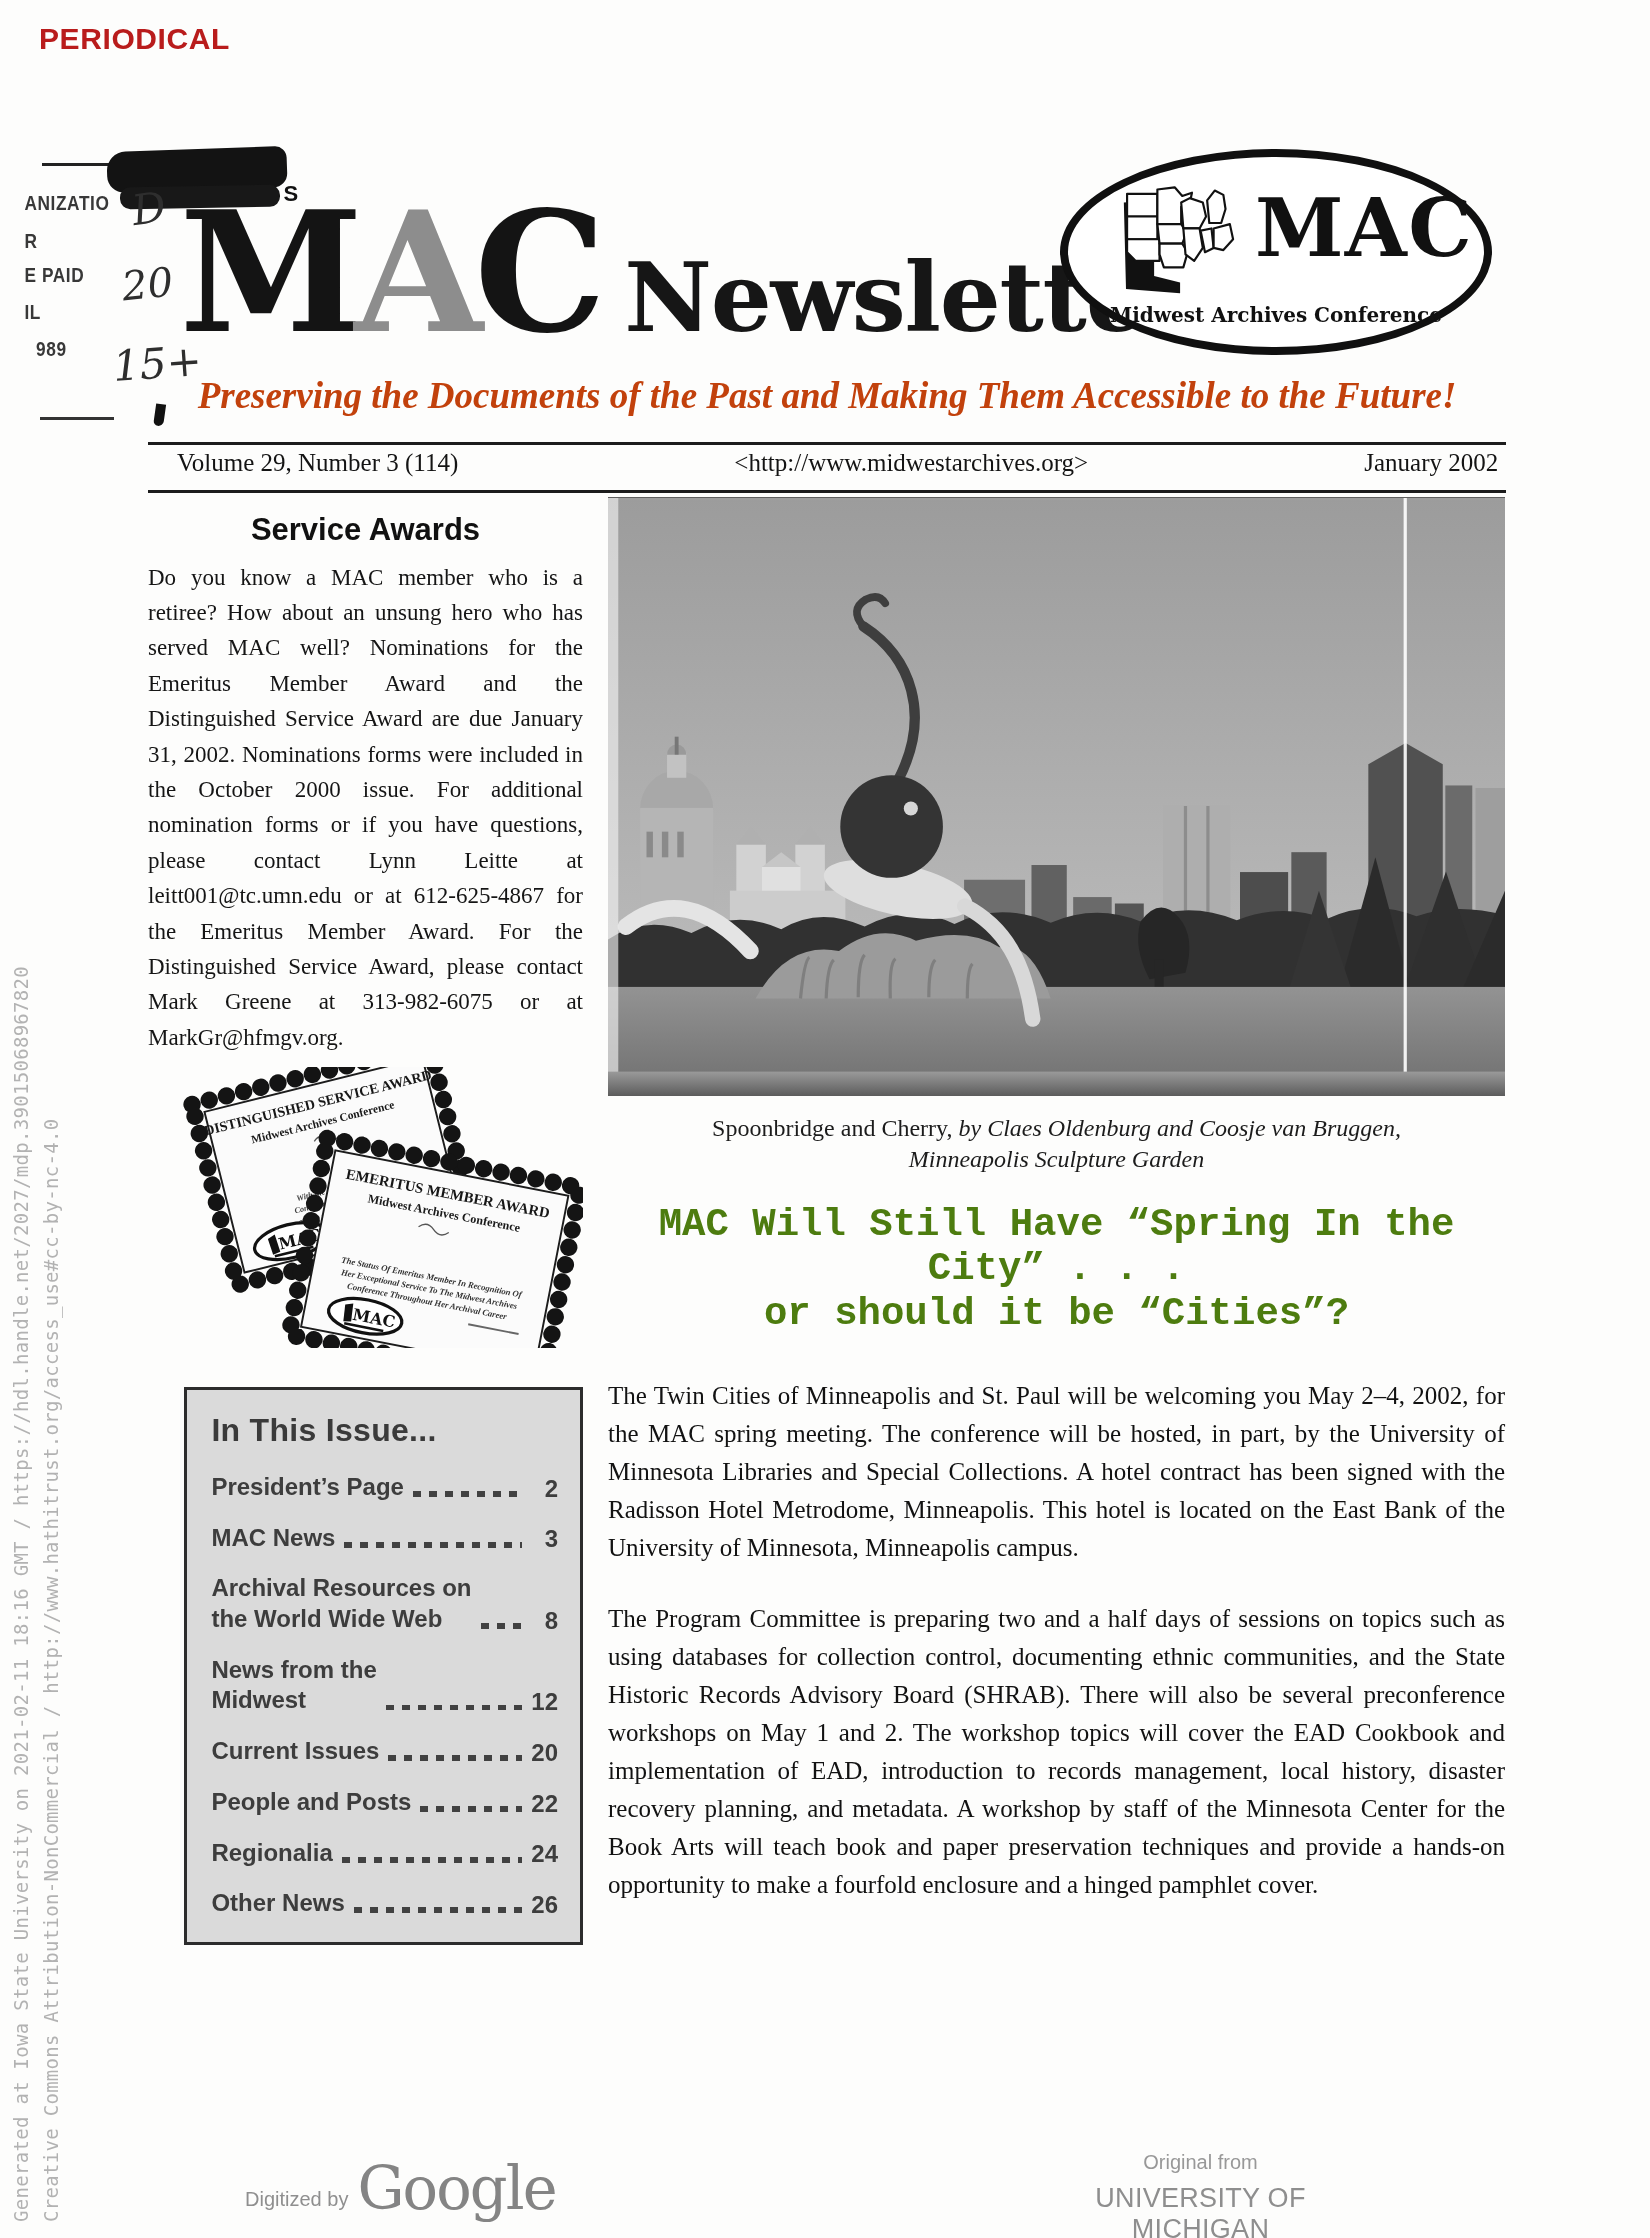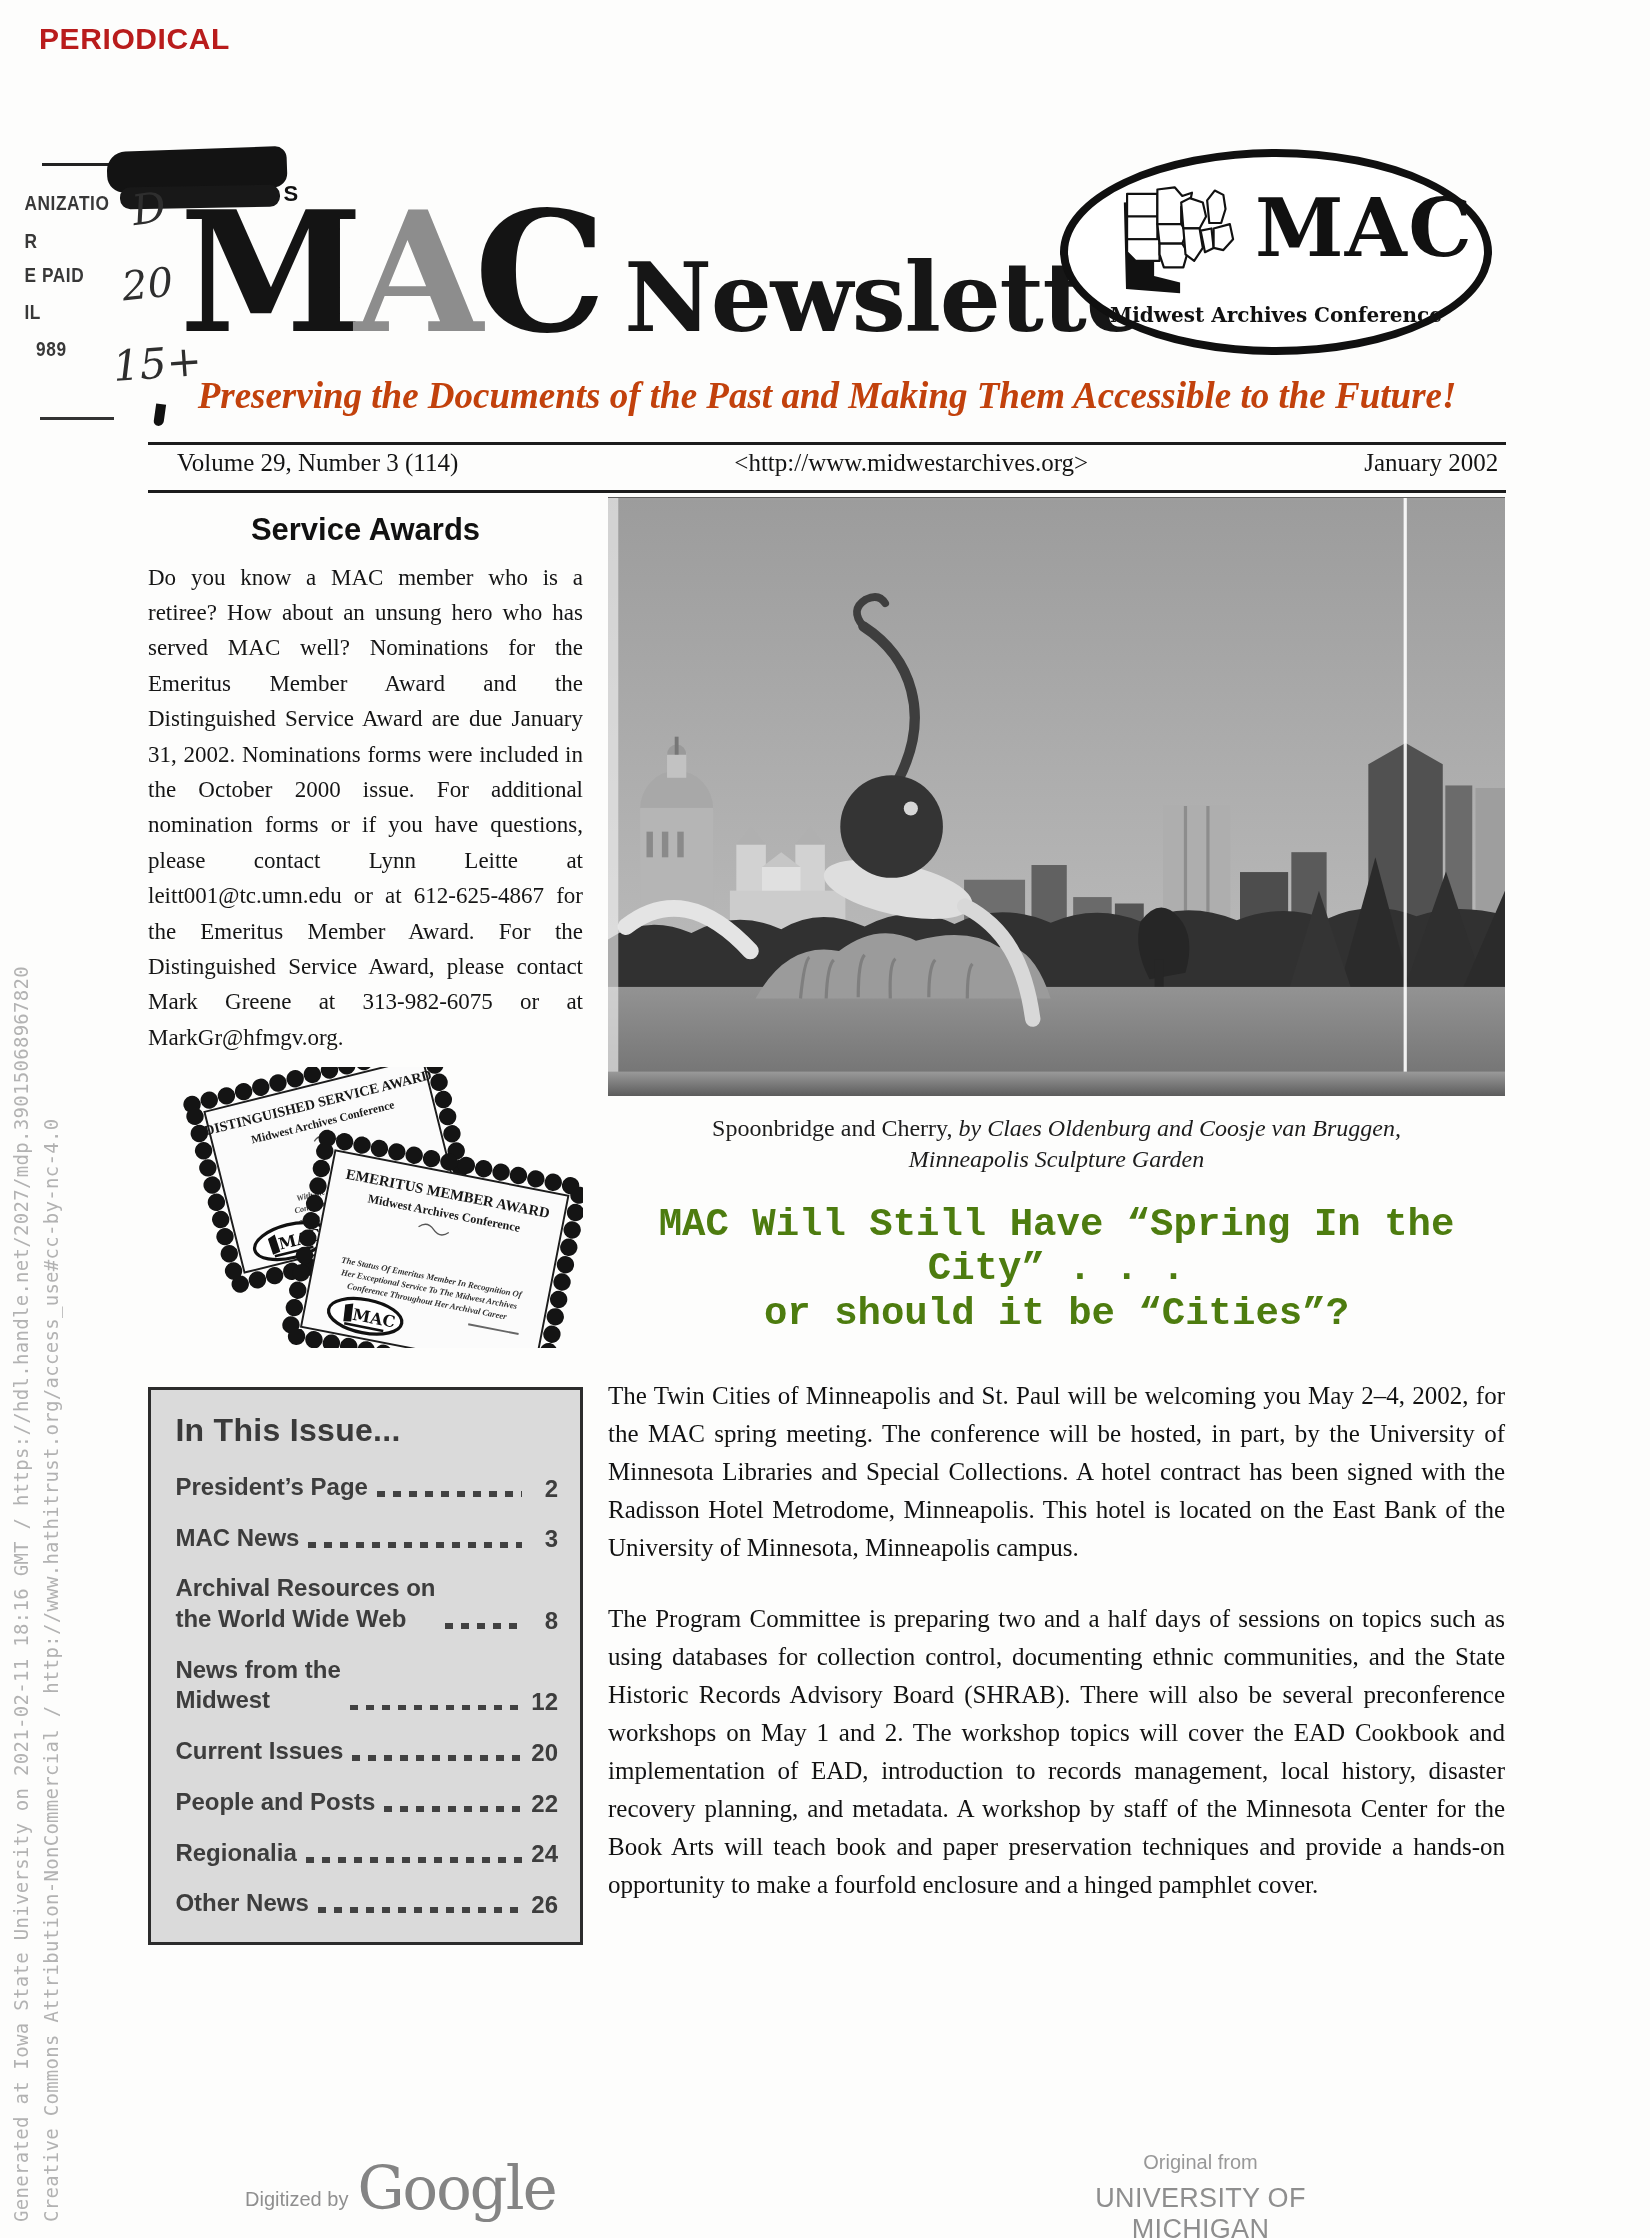--- a/index.html
+++ b/index.html
@@ -49,21 +49,21 @@
   .issue-bar .ib-l{margin-left:29px;}
   .issue-bar .ib-r{margin-right:7.7px;}
 
   
   .left-col{left:148px;top:512px;width:435px;}
   .sa-title{margin:0 0 11.6px 0;text-align:center;font-family:"Liberation Sans",sans-serif;
      font-weight:bold;font-size:31px;color:#111;}
   .sa-body{margin:0;font-size:23px;line-height:1.54;text-align:justify;color:#151515;}
   .certs{margin-top:11.6px;width:435px;height:281px;}
   .toc{margin-top:37px;border:3.9px solid #2c2c2c;background:#dadada;padding:22px 22px 18px 24.4px;
-     font-family:"Liberation Sans",sans-serif;}
+     font-family:"Liberation Sans",sans-serif;margin-left:36px;}
   .toc-title{font-weight:bold;font-size:32px;color:#3a3a3a;letter-spacing:0.3px;margin-bottom:23px;}
   .toc-row{display:flex;align-items:flex-end;margin-bottom:20px;font-weight:bold;font-size:24px;color:#3d3d3d;}
   .toc-label{white-space:pre-line;line-height:1.28;flex:0 1 auto;}
   .toc-dots{flex:1 1 auto;height:5.8px;margin:0 6.4px 5.8px 9px;min-width:18px;
      background:repeating-linear-gradient(90deg,#414141 0 8.3px,transparent 8.3px 16px);}
   .toc-page{flex:0 0 auto;text-align:right;min-width:29.5px;}
 
   
   .right-col{left:608px;top:497px;width:897px;}
   .photo{width:897px;height:598px;display:block;border-top:1.9px solid #5e5e5e;}

